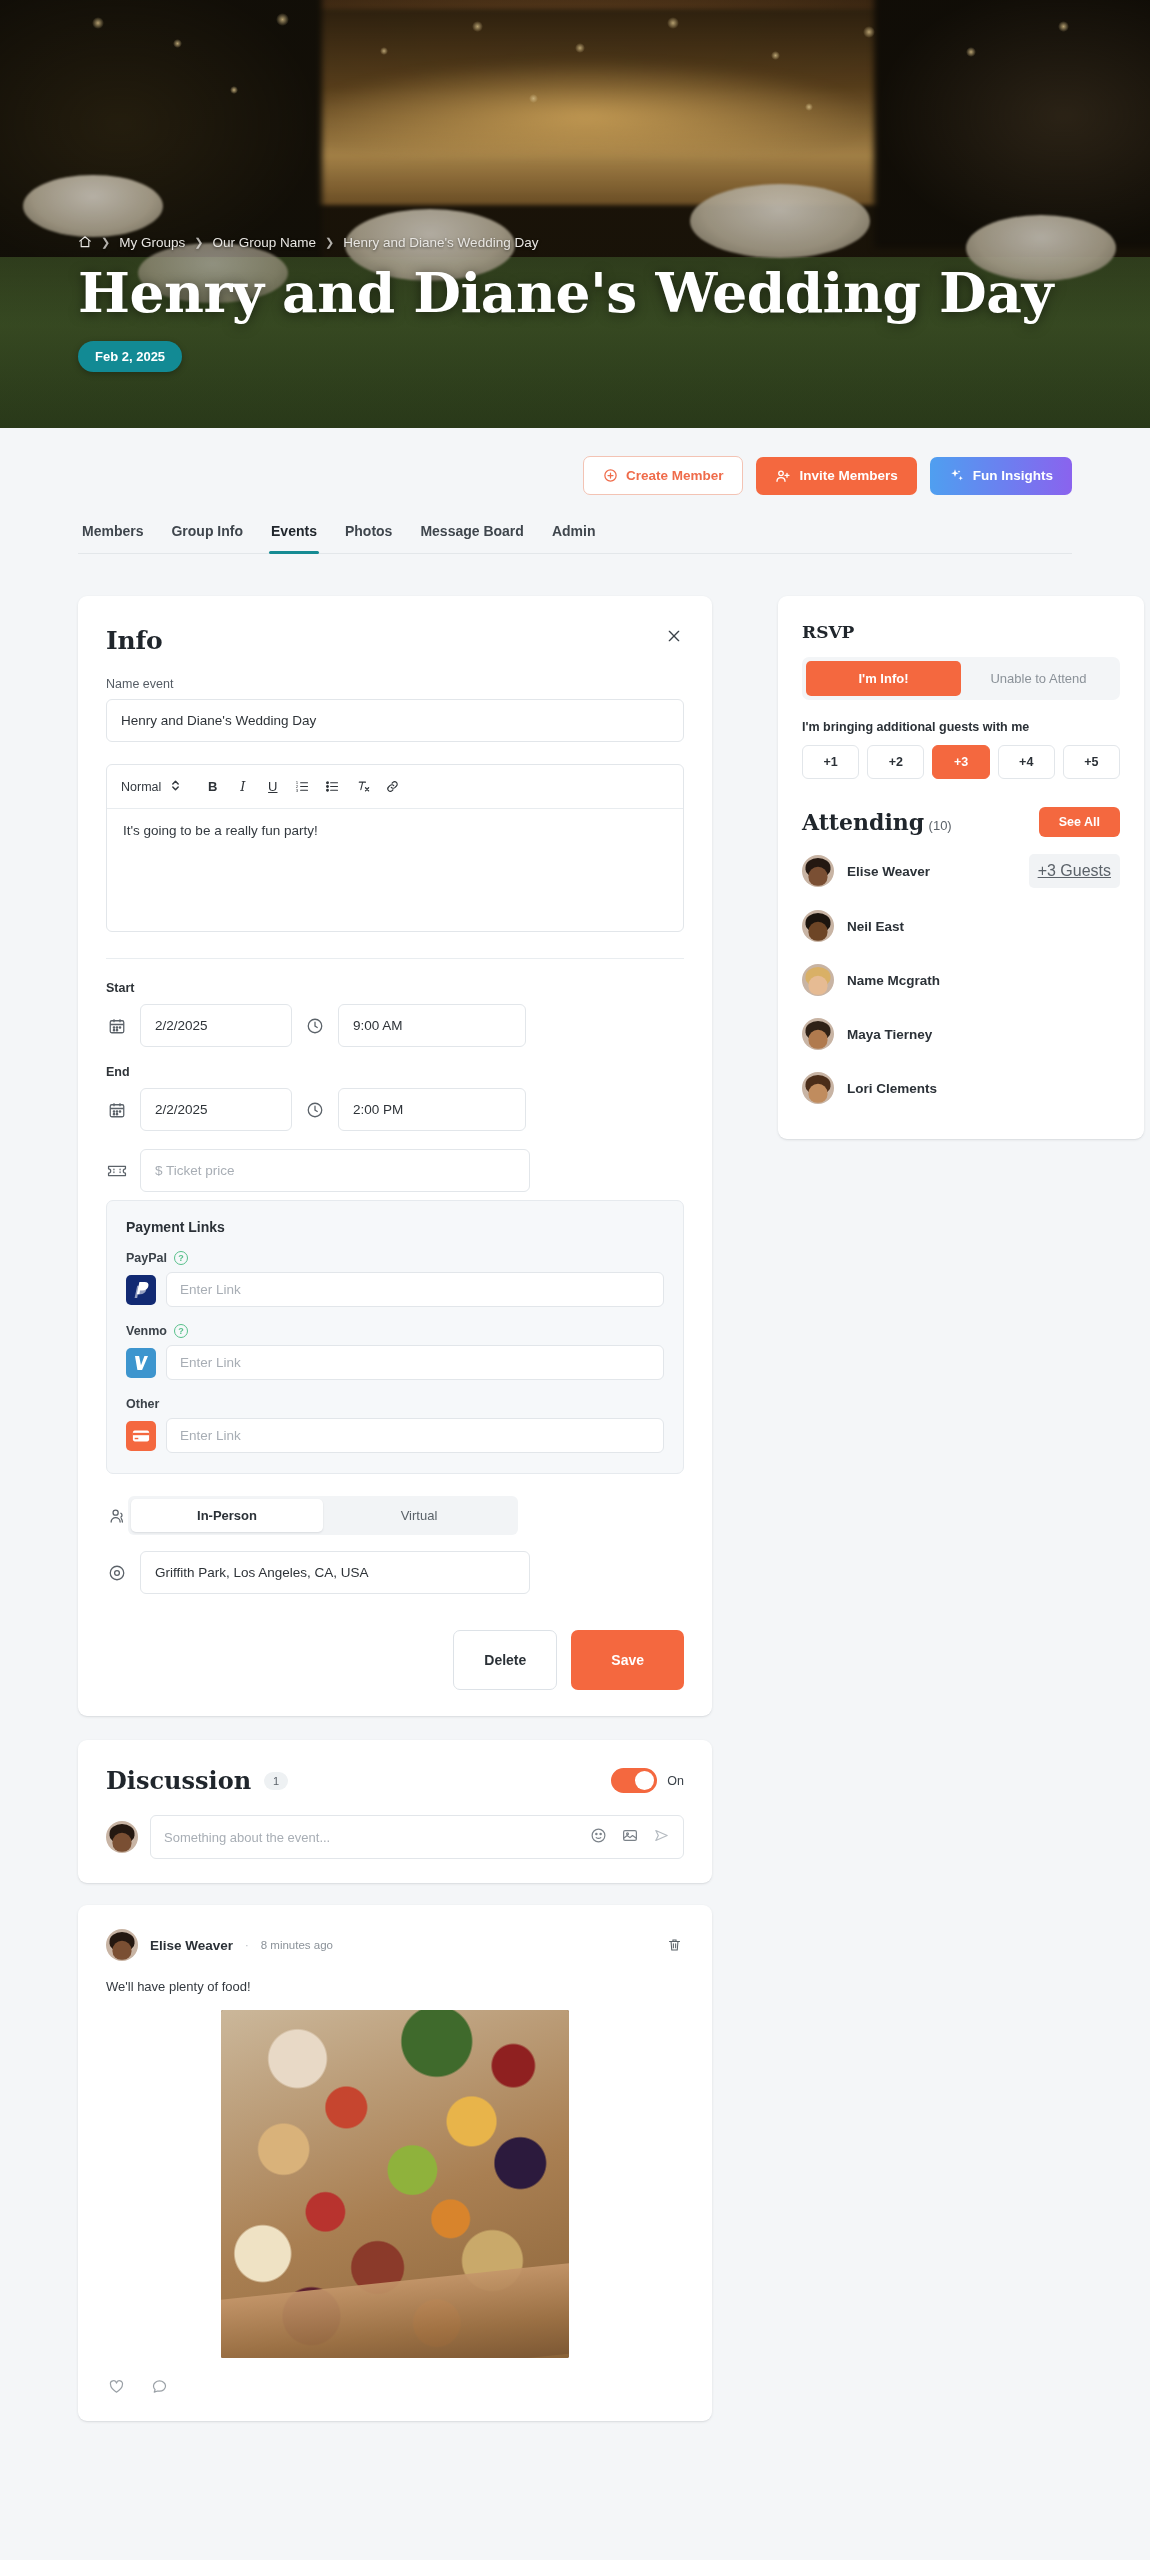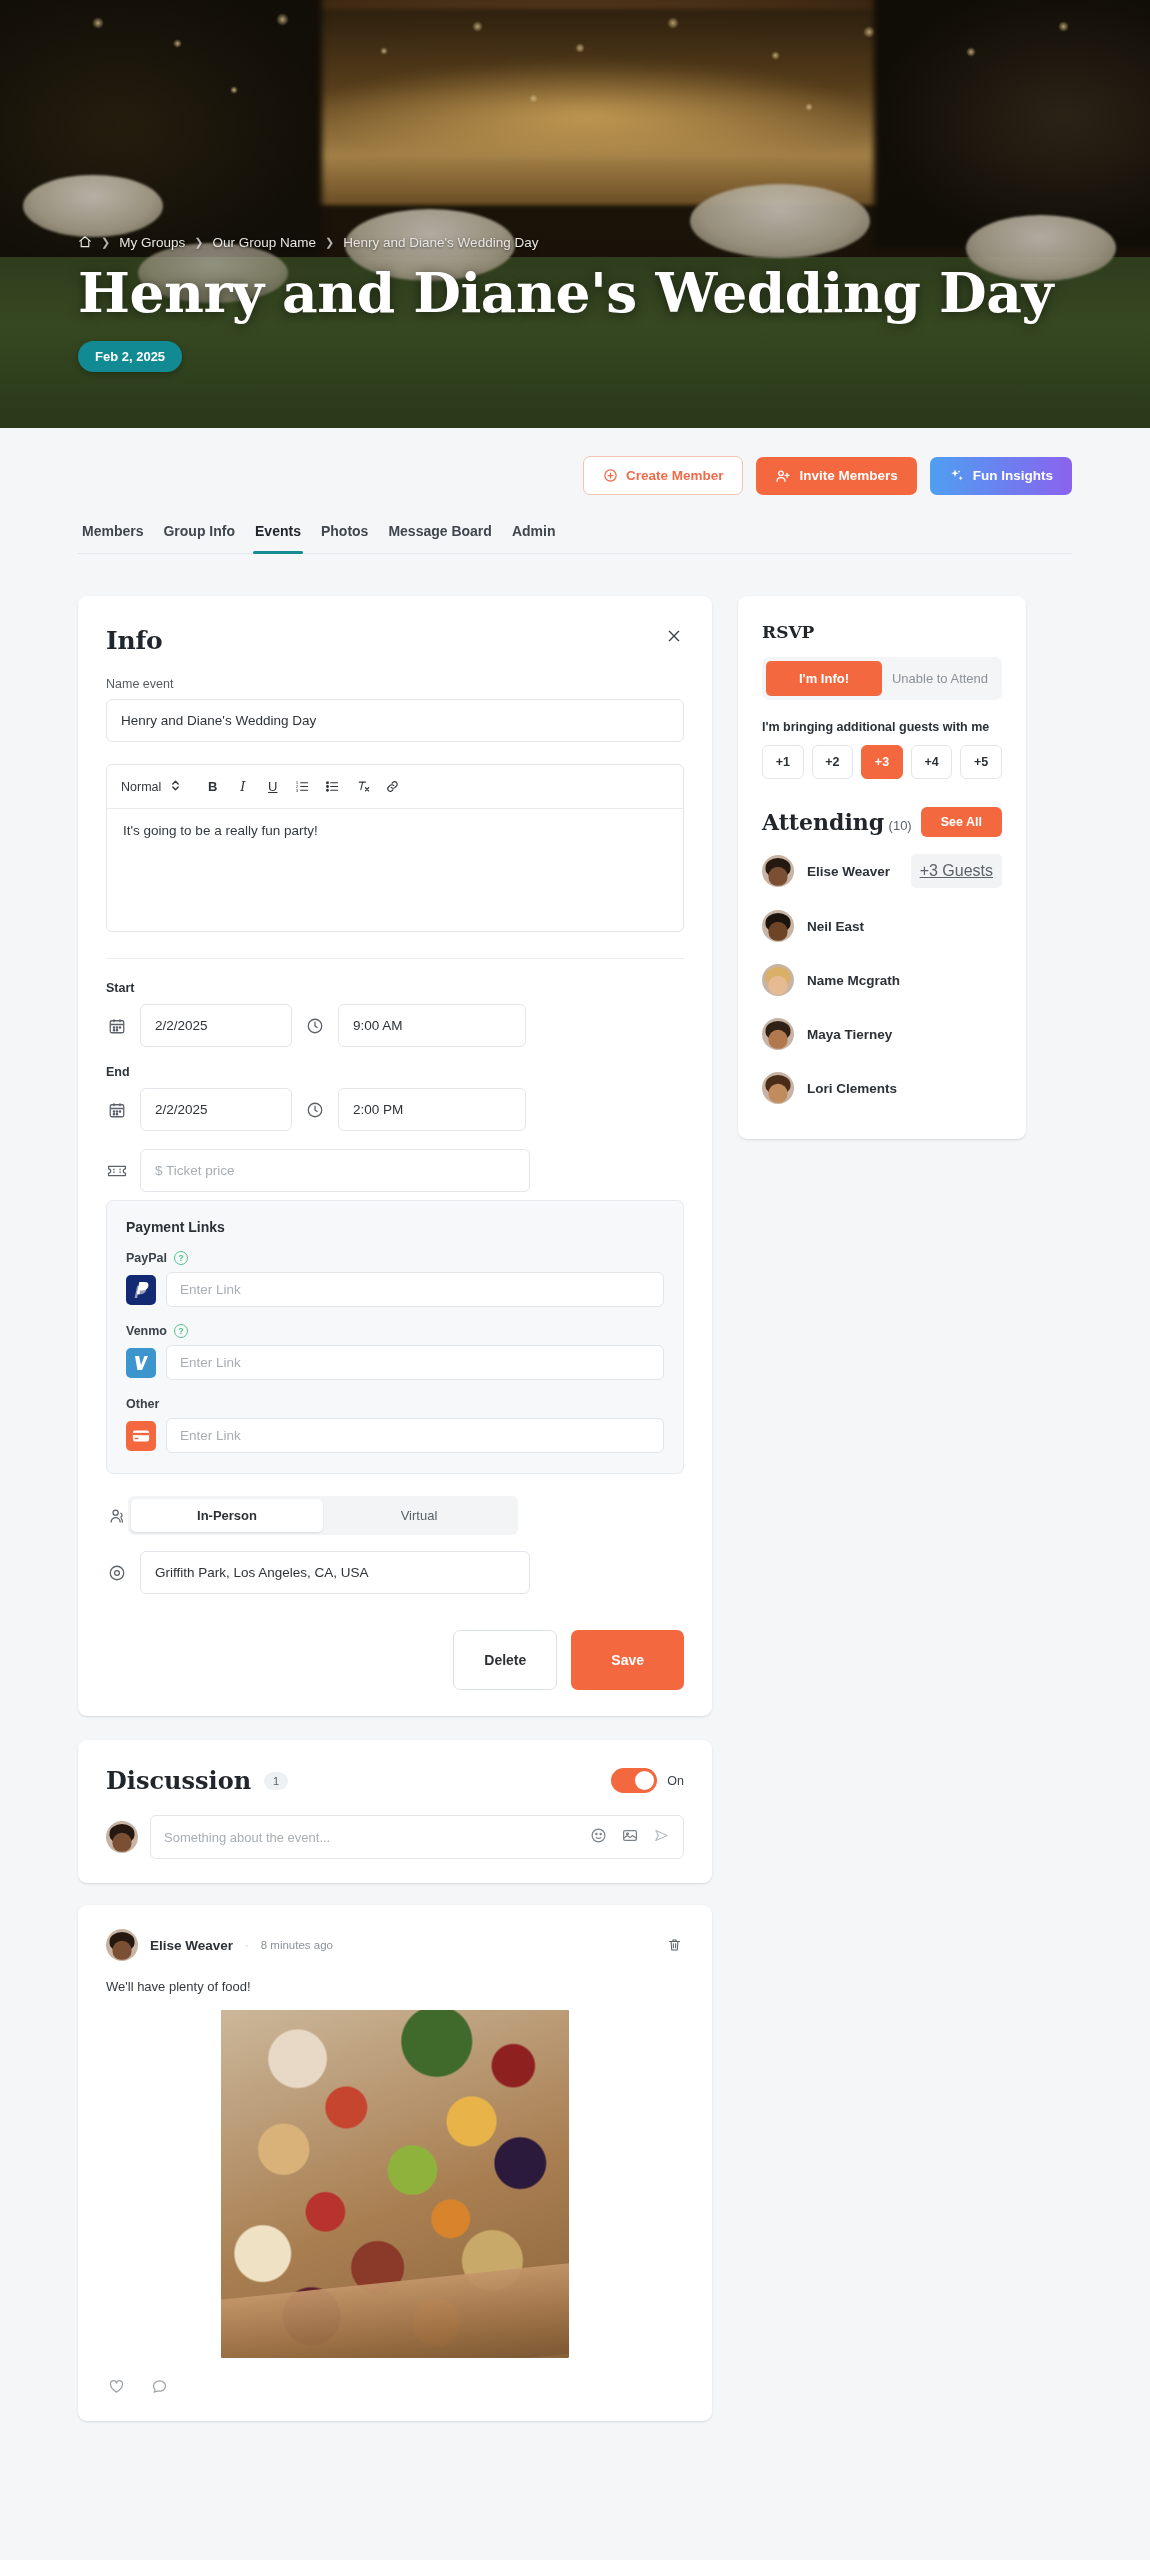--- a/index.html
+++ b/index.html
@@ -127,21 +127,21 @@
   }
   .btn-solid { background: #f4683f; color: #fff; }
   .btn-grad {
     background: linear-gradient(90deg, #4f9ff0 0%, #6d7ef0 55%, #8a63ee 100%);
     color: #fff;
   }
   .btn svg { display: block; }
 
   
   .tabs {
-    display: flex; gap: 16px;
+    display: flex; gap: 24px;
     border-bottom: 1px solid #e3e7ea;
     padding: 0 0 0 2px;
   }
   .tab {
     font-size: 14px; font-weight: 600; color: #3f464d;
     padding: 10px 2px 14px;
     cursor: pointer; position: relative;
     white-space: nowrap;
   }
   .tab.active { color: #20262c; }
@@ -150,21 +150,21 @@
     height: 3px; background: #158b93; border-radius: 2px;
   }
 
   
   .columns {
     display: flex; gap: 26px;
     padding: 42px 0 0;
     align-items: flex-start;
   }
   .col-left { width: 634px; flex: none; }
-  .col-right { width: 288px; flex: none; }
+  .col-right { width: 366px; flex: none; margin-left: 40px; }
 
   .card {
     background: #fff;
     border-radius: 9px;
     box-shadow: 0 1px 3px rgba(30,40,55,.09), 0 1px 1px rgba(30,40,55,.05);
   }
 
   
   .info-card { padding: 30px 28px 26px; }
   .card-head {

